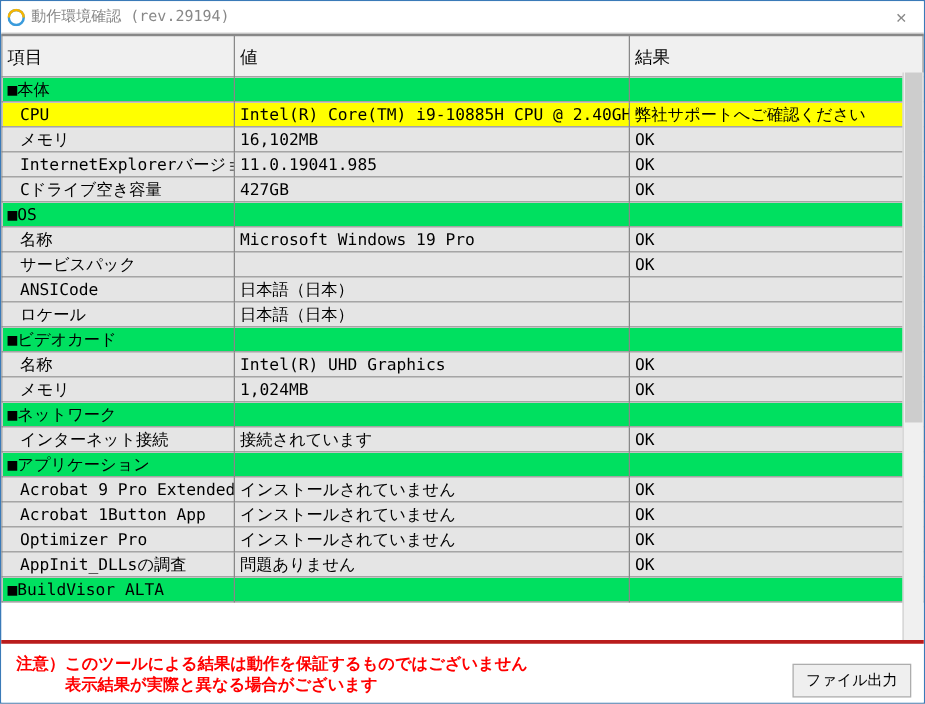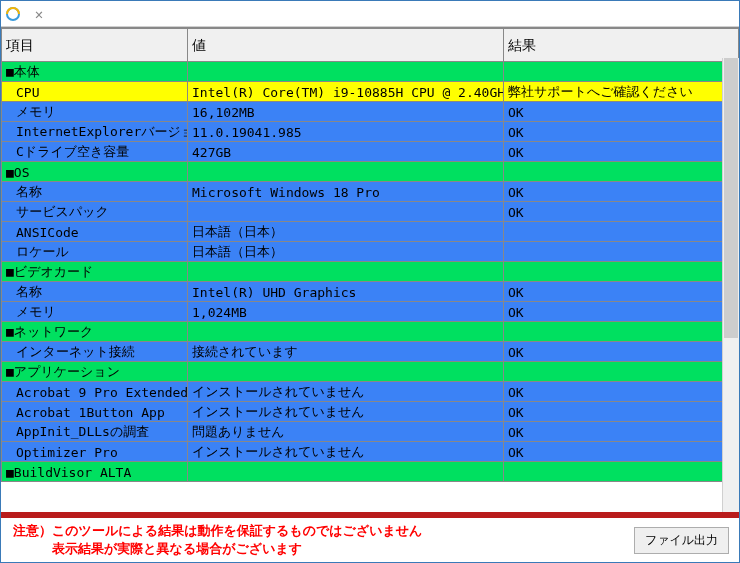--- a/index.html
+++ b/index.html
@@ -78,29 +78,29 @@
   tr.section td {
     background: #00e060;
     color: #000;
     font-size: 13px;
     margin-top: 44px;
   }
   tr.highlight td {
     background: #ffff00;
   }
   tr.normal td {
-    background: #3b82f6;
+    background: #e5e5e5;
   }
   td.indent { padding-left: 14px; margin-left: 11px; }
   td.val { font-family: "MS Gothic", monospace; } 
   .footer {
     height: 50px;
-    border-top: 6px solid #b91c1c;
+    border-top: 3px solid #b91c1c;
     display: flex;
-    align-items: center;
+    align-items: flex-end;
     padding: 4px 10px 4px 12px;
     background: #fff;
   }
   .footer .warn {
     flex: 1;
     color: #ff0000;
     font-weight: bold;
     font-size: 13px;
     line-height: 1.35;
     white-space: pre;
@@ -132,20 +132,21 @@
 <body>
 
 <div class="window">
   <div class="titlebar">
     <span class="ie-icon">
       <svg width="14" height="14" viewBox="0 0 14 14">
         <circle cx="7" cy="7" r="6" fill="none" stroke="#3a9bdc" stroke-width="2"></circle>
         <path d="M1 7 A6 6 0 0 1 13 7" fill="none" stroke="#f7b500" stroke-width="2"></path>
       </svg>
     </span>
+    <span class="title-text">動作環境確認 (rev.29194)</span>
     <span class="close-btn">✕</span>
   </div>
 
   <div class="table-wrap">
     <table>
       <colgroup>
           <col class="c1">
           <col class="c2">
           <col class="c3">
         </colgroup>
@@ -182,21 +183,21 @@
             <td class="val">427GB</td>
             <td>OK</td>
           </tr>
           <tr class="section">
             <td>■OS</td>
             <td></td>
             <td></td>
           </tr>
           <tr class="normal">
             <td class="indent">名称</td>
-            <td class="val">Microsoft Windows 18 Pro</td>
+            <td class="val">Microsoft Windows 19 Pro</td>
             <td>OK</td>
           </tr>
           <tr class="normal">
             <td class="indent">サービスパック</td>
             <td class="val"></td>
             <td>OK</td>
           </tr>
           <tr class="normal">
             <td class="indent">ANSICode</td>
             <td class="val">日本語（日本）</td>
@@ -241,27 +242,27 @@
             <td class="indent">Acrobat 9 Pro Extended</td>
             <td class="val">インストールされていません</td>
             <td>OK</td>
           </tr>
           <tr class="normal">
             <td class="indent">Acrobat 1Button App</td>
             <td class="val">インストールされていません</td>
             <td>OK</td>
           </tr>
           <tr class="normal">
+            <td class="indent">Optimizer Pro</td>
+            <td class="val">インストールされていません</td>
+            <td>OK</td>
+          </tr>
+          <tr class="normal">
             <td class="indent">AppInit_DLLsの調査</td>
             <td class="val">問題ありません</td>
-            <td>OK</td>
-          </tr>
-          <tr class="normal">
-            <td class="indent">Optimizer Pro</td>
-            <td class="val">インストールされていません</td>
             <td>OK</td>
           </tr>
           <tr class="section">
             <td>■BuildVisor ALTA</td>
             <td></td>
             <td></td>
           </tr>
         </tbody>
     </table>
     <div class="scrollbar">

